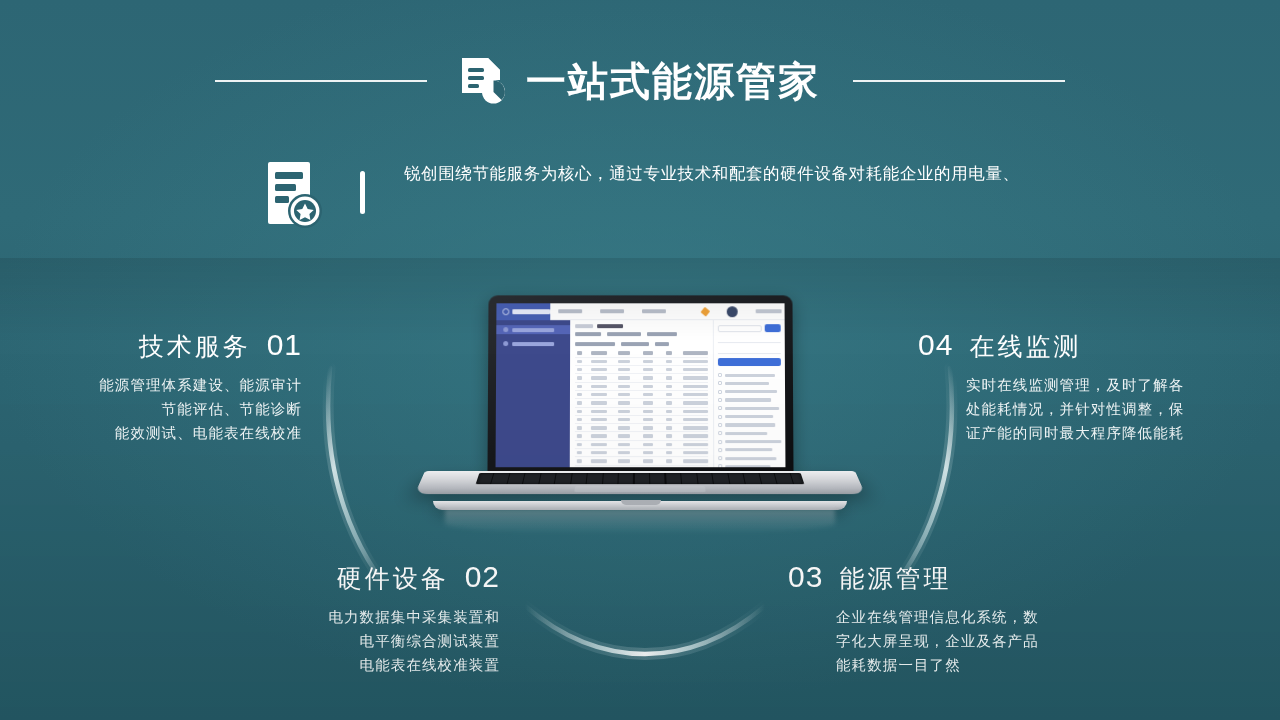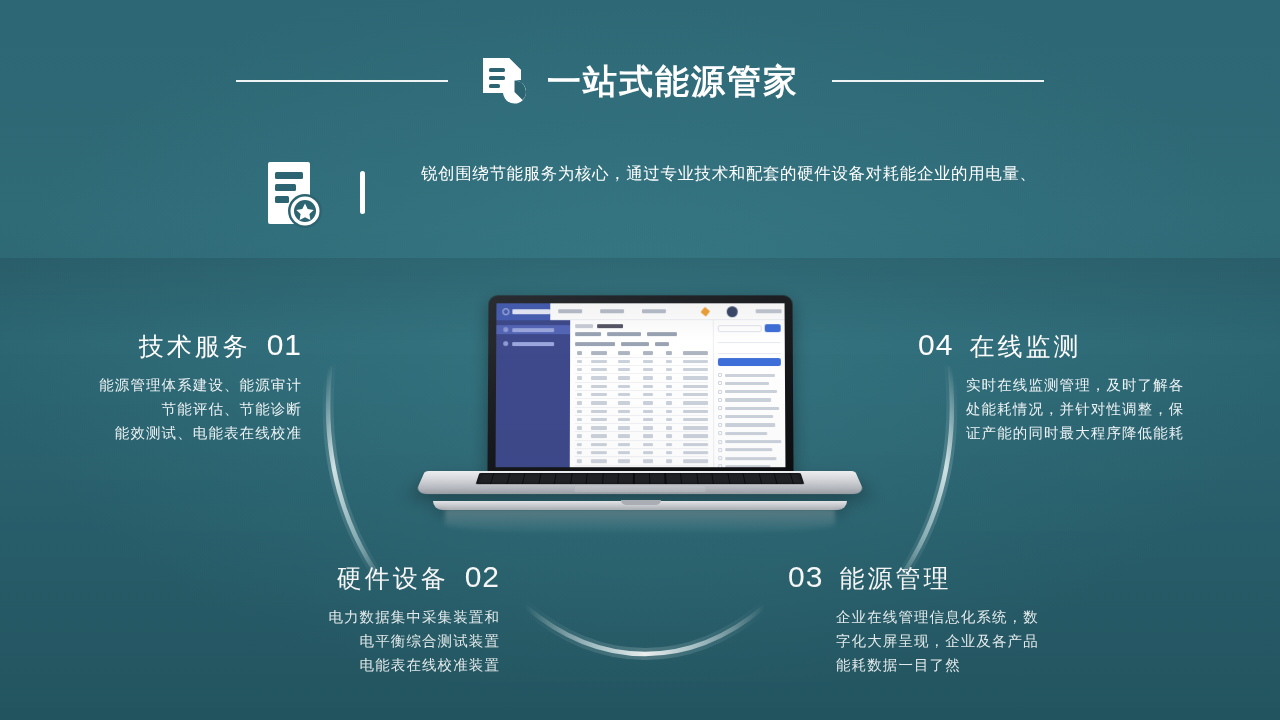--- a/index.html
+++ b/index.html
@@ -37,39 +37,39 @@
   .rule{
     width:212px; height:2px; background:rgba(255,255,255,0.92);
     flex:0 0 auto;
   }
   .rule.left{ margin-right:31px; }
   .rule.right{ margin-left:33px; }
   .brand{
     display:flex; align-items:center; gap:18px; flex:0 0 auto;
   }
   .brand-title{
-    font-size:34px; font-weight:bold; color:#ffffff; letter-spacing:2px;
+    font-size:40px; font-weight:bold; color:#ffffff; letter-spacing:2px;
     white-space:nowrap; line-height:1;
   }
 
   
   .logo-icon{ width:50px; height:52px; position:relative; flex:0 0 auto; }
 
   
   .desc-row{
     position:absolute; left:265px; top:158px;
     display:flex; align-items:flex-start; gap:0;
   }
   .desc-icon{ width:66px; height:72px; position:relative; flex:0 0 auto; margin-top:2px;}
   .desc-divider{
     width:5px; height:43px; background:#ffffff; border-radius:3px;
     margin:13px 0 0 29px; flex:0 0 auto;
   }
   .desc-text{
-    margin-left:56px; color:#ffffff; font-size:16.5px; line-height:31px;
+    margin-left:39px; color:#ffffff; font-size:16.5px; line-height:31px;
     letter-spacing:0.6px; max-width:810px;
   }
   .desc-text p{ white-space:nowrap; }
 
   
   .arcs{ position:absolute; left:0; top:258px; width:1280px; height:462px; }
 
   
   .laptop{ position:absolute; left:425px; top:295px; width:430px; height:235px; }
 

